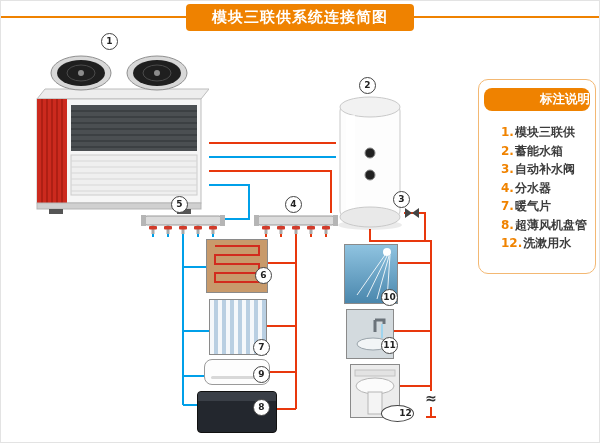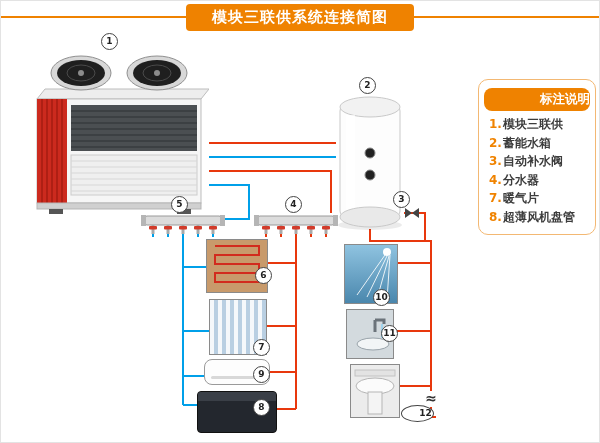--- a/index.html
+++ b/index.html
@@ -12,21 +12,21 @@
   .pipes{position:absolute;left:0;top:0;z-index:1;pointer-events:none;}
   .equip{position:absolute;z-index:2;}
   .thumb{position:absolute;z-index:2;border:1px solid #8a8a8a;box-sizing:border-box;overflow:hidden;}
   .marker{position:absolute;width:15px;height:15px;border:1px solid #444;border-radius:50%;
          background:#fff;font-size:9px;line-height:15px;font-weight:bold;text-align:center;
          color:#222;z-index:5;}
   .legend{position:absolute;left:477px;top:78px;width:118px;background:#fff;
          border:1px solid #f3b873;border-radius:10px;padding:8px 0 8px 0;z-index:4;box-sizing:border-box;}
   .legend-header{width:106px;margin:0 auto 4px auto;background:#ef8200;color:#fff;
          font-size:12.5px;font-weight:bold;text-align:right;padding:3px 0;border-radius:8px;}
-  .legend ul{list-style:none;margin:0;padding:0 4px 0 10px;}
+  .legend ul{list-style:none;margin:12px;padding:0 4px 0 10px;}
   .legend li{font-size:12px;line-height:18.5px;font-weight:bold;white-space:nowrap;}
   .legend .num{color:#f08300;margin-right:1px;}
   .legend .lab{color:#3c3c3c;}
   
   .t-floorheat{left:205px;top:238px;width:62px;height:54px;background:#c89a6b;}
   .t-radiator{left:208px;top:298px;width:58px;height:56px;
          background:repeating-linear-gradient(90deg,#f5f8fb 0 4px,#b9cfe2 4px 8px);}
   .t-fancoil-h{left:203px;top:358px;width:66px;height:26px;background:#fdfdfd;border-radius:8px;
          border-color:#9a9a9a;}
   .t-fancoil-h .slot{position:absolute;left:6px;right:6px;bottom:5px;height:3px;background:#d8d8d8;border-radius:2px;}
@@ -200,29 +200,30 @@
 
   <div class="marker" style="left:100px;top:32px;">1</div>
   <div class="marker" style="left:358px;top:76px;">2</div>
   <div class="marker" style="left:392px;top:190px;">3</div>
   <div class="marker" style="left:284px;top:195px;">4</div>
   <div class="marker" style="left:170px;top:195px;">5</div>
   <div class="marker" style="left:254px;top:266px;">6</div>
   <div class="marker" style="left:252px;top:338px;">7</div>
   <div class="marker" style="left:252px;top:398px;">8</div>
   <div class="marker" style="left:252px;top:365px;">9</div>
-  <div class="marker" style="left:372px;top:288px;">10</div>
-  <div class="marker" style="left:380px;top:324px;">11</div>
-  <div class="marker" style="left:400px;top:404px;padding-left:16px;">12</div>
+  <div class="marker" style="left:380px;top:288px;">10</div>
+  <div class="marker" style="left:380px;top:336px;">11</div>
+  <div class="marker" style="left:380px;top:404px;padding-left:16px;">12</div>
 
   <div class="legend">
     <div class="legend-header">标注说明</div>
     <ul>
       <li><span class="num">1.</span><span class="lab">模块三联供</span></li>
       <li><span class="num">2.</span><span class="lab">蓄能水箱</span></li>
       <li><span class="num">3.</span><span class="lab">自动补水阀</span></li>
       <li><span class="num">4.</span><span class="lab">分水器</span></li>
       <li><span class="num">7.</span><span class="lab">暖气片</span></li>
       <li><span class="num">8.</span><span class="lab">超薄风机盘管</span></li>
+      <li><span class="num">12.</span><span class="lab">洗漱用水</span></li>
     </ul>
   </div>
 
 </div>
 
 </body></html>

